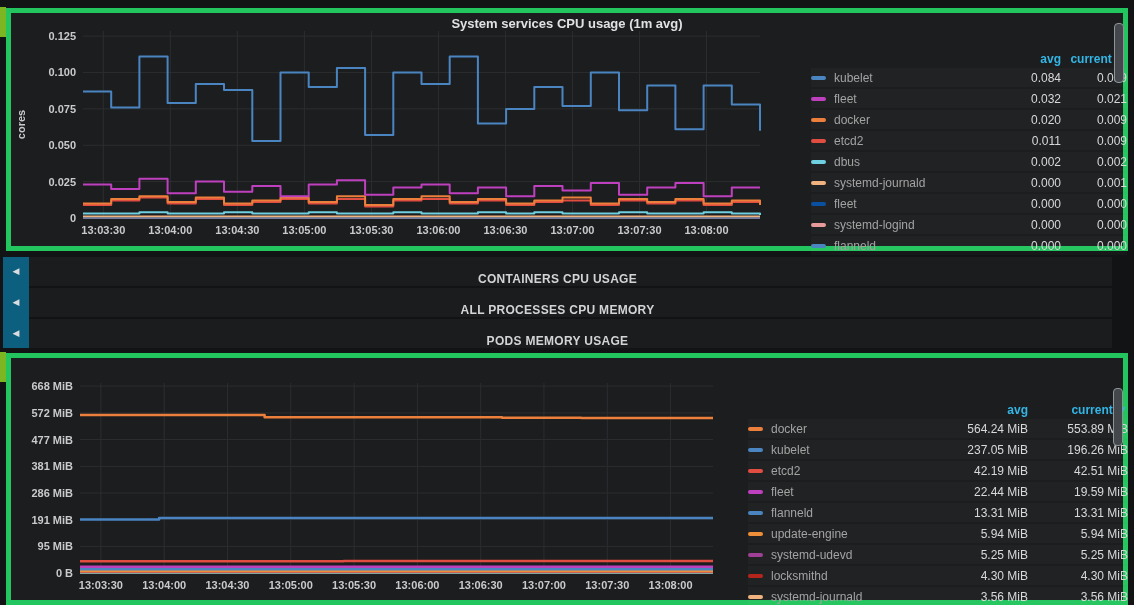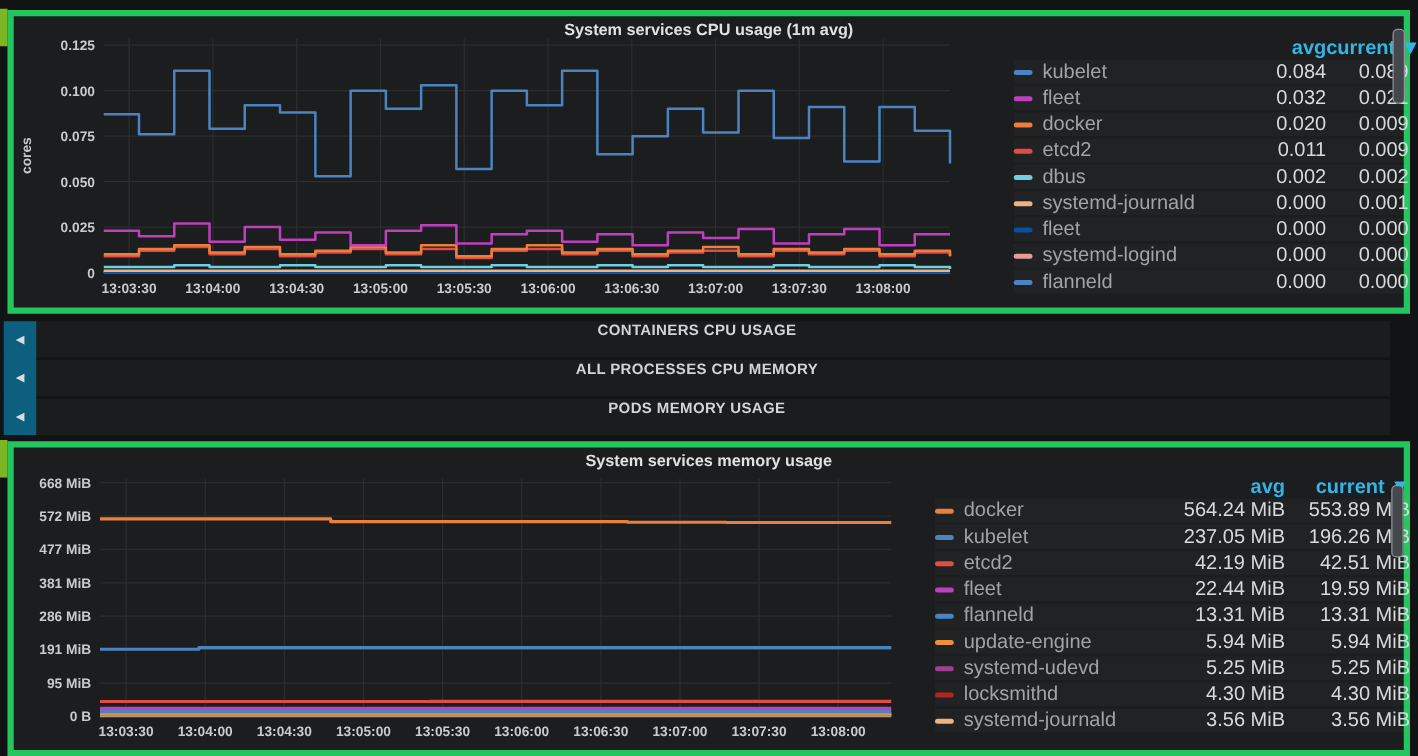--- a/index.html
+++ b/index.html
@@ -4,36 +4,36 @@
 <style>
   html,body{margin:0;padding:0;background:#121314;}
   body{width:1134px;height:605px;overflow:hidden;position:relative;
        font-family:"Liberation Sans", sans-serif;}
   .panel{position:absolute;background:#1c1d1f;border:5px solid #22c55e;box-sizing:border-box;}
   .ptitle{position:absolute;top:3px;left:0;right:0;text-align:center;
           font-size:13px;font-weight:700;color:#e0e1e2;z-index:3;}
   svg{position:absolute;left:0;top:0;}
   .xtick,.ytick{fill:#c9cacb;font-size:11px;font-weight:700;font-family:"Liberation Sans",sans-serif;}
   .ylab{fill:#c9cacb;font-size:11px;font-weight:700;font-family:"Liberation Sans",sans-serif;}
-  .legend{position:absolute;font-size:16px;z-index:3;}
+  .legend{position:absolute;font-size:12px;z-index:3;margin-top:20px;}
   .lrow{display:flex;align-items:center;height:19px;margin-bottom:2px;background:rgba(255,255,255,0.025);}
   .lrow.lhead{background:transparent;height:15px;}
   .swatch{width:15px;height:4px;border-radius:2px;margin-right:8px;flex:none;}
   .lhead .swatch{visibility:hidden;}
   .lname{color:#a3a3a3;flex:1;white-space:nowrap;cursor:pointer;}
   .lval{text-align:right;color:#d8d9da;white-space:nowrap;}
   .legend-cpu{padding-left:12px;}
   .legend-cpu .lval.avg{width:56px;} .legend-cpu .lval.cur{width:66px;}
   .legend-mem{padding-left:15px;}
   .legend-mem .lval.avg{width:96px;} .legend-mem .lval.cur{width:100px;}
   .lhead .lval{color:#33b5e5;font-weight:700;cursor:pointer;}
   .sb{position:absolute;width:8px;border:1px solid #8e9499;background:#44484d;border-radius:4px;z-index:4;}
   .gtab{position:absolute;left:0;width:6px;height:30px;background:#7db623;z-index:5;cursor:pointer;}
   .crow{position:absolute;left:3px;right:22px;height:29px;background:#1b1c1e;
-        display:flex;align-items:flex-start;justify-content:center;cursor:pointer;}
+        display:flex;align-items:flex-end;justify-content:center;cursor:pointer;}
   .crow span{font-size:12px;font-weight:700;color:#d3d4d6;letter-spacing:.3px;}
   .bstrip{position:absolute;left:3px;top:257px;width:26px;height:91px;background:#0d5f7f;z-index:2;}
   .bstrip .arr{position:absolute;left:0;width:100%;height:29px;line-height:29px;
                text-align:center;color:#dadcde;font-size:9px;cursor:pointer;}
 </style>
 </head>
 <body>
 
 <div class="gtab" style="top:7px"></div>
 <div class="panel" style="left:6px;top:8px;width:1122px;height:243px">
@@ -157,21 +157,20 @@
 </div>
 <div class="crow" style="top:288px">
   <span>ALL PROCESSES CPU MEMORY</span>
 </div>
 <div class="crow" style="top:319px">
   <span>PODS MEMORY USAGE</span>
 </div>
 
 <div class="gtab" style="top:352px"></div>
 <div class="panel" style="left:6px;top:353px;width:1122px;height:252px">
-  <div class="ptitle">System services memory usage</div>
   <svg id="chart-mem" width="715" height="252">
       <line x1="69" y1="215" x2="702" y2="215" stroke="#2c2d2f" stroke-width="1"></line>
       <text class="ytick" x="62" y="219" text-anchor="end">0 B</text>
       <line x1="69" y1="188.41678939617083" x2="702" y2="188.41678939617083" stroke="#2c2d2f" stroke-width="1"></line>
       <text class="ytick" x="62" y="192.41678939617083" text-anchor="end">95 MiB</text>
       <line x1="69" y1="161.5537555228277" x2="702" y2="161.5537555228277" stroke="#2c2d2f" stroke-width="1"></line>
       <text class="ytick" x="62" y="165.5537555228277" text-anchor="end">191 MiB</text>
       <line x1="69" y1="134.97054491899854" x2="702" y2="134.97054491899854" stroke="#2c2d2f" stroke-width="1"></line>
       <text class="ytick" x="62" y="138.97054491899854" text-anchor="end">286 MiB</text>
       <line x1="69" y1="108.38733431516937" x2="702" y2="108.38733431516937" stroke="#2c2d2f" stroke-width="1"></line>

